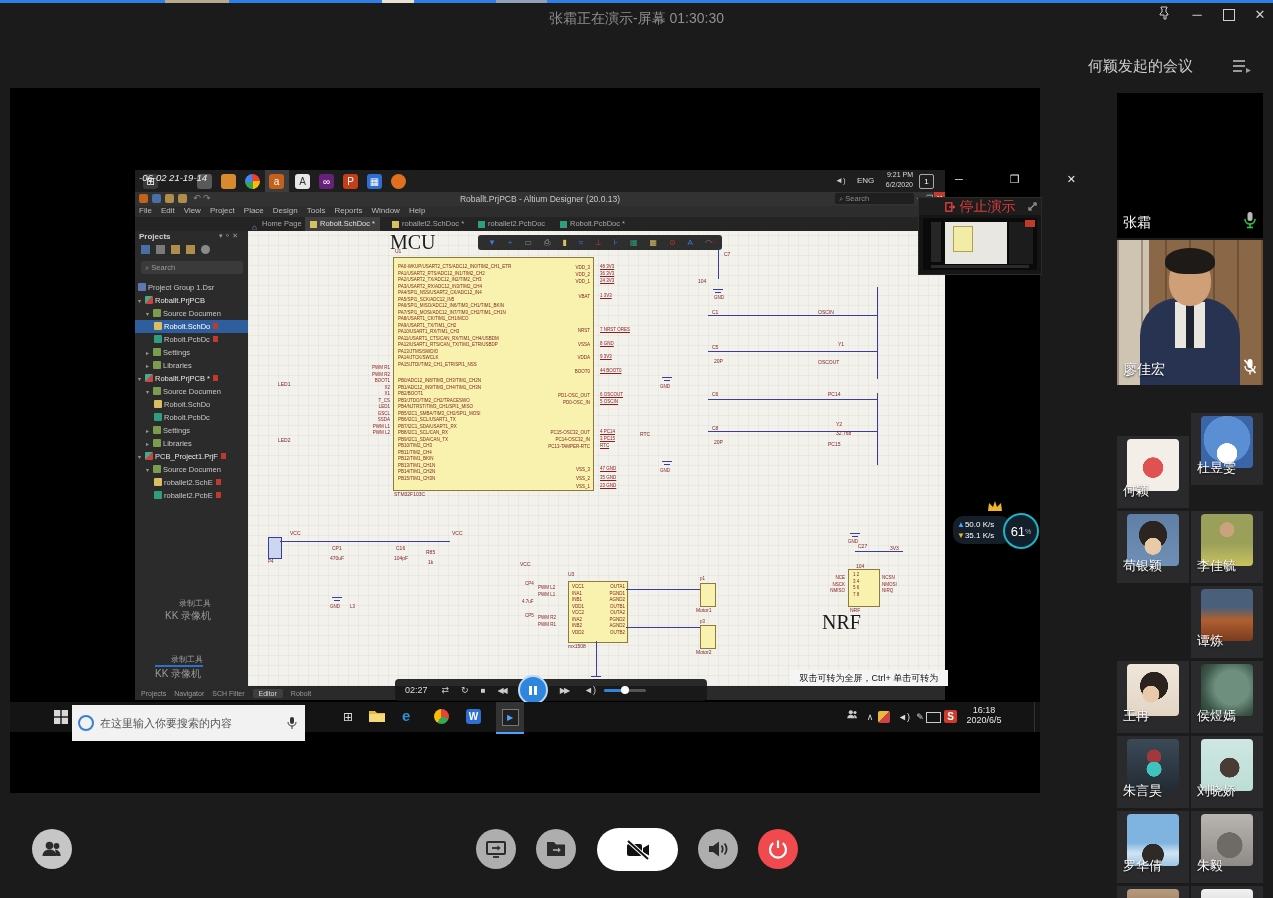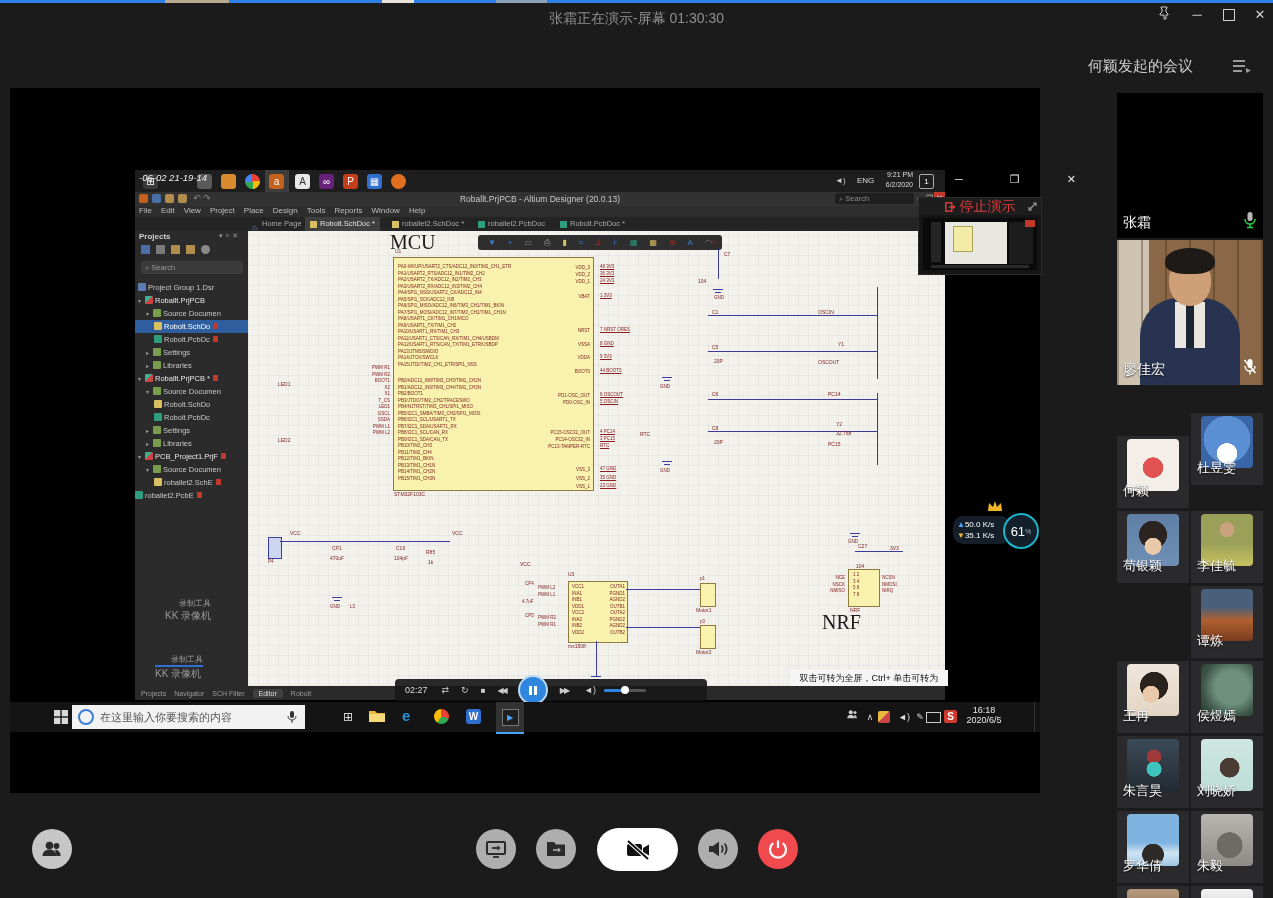--- a/index.html
+++ b/index.html
@@ -68,21 +68,21 @@
   .wire{position:absolute;background:#3c3ca0;}
   .gnd{position:absolute;width:10px;height:6px;border-top:1.5px solid #3c3ca0;}
   .gnd:after{content:"";position:absolute;left:2px;top:1.5px;width:6px;height:0;border-top:1.5px solid #3c3ca0;}
   #toolbarf{left:230px;top:4px;width:236px;height:15px;background:#2e2e2e;border-radius:3px;display:flex;align-items:center;justify-content:space-around;padding:0 4px;}
   #toolbarf span{font-size:8px;line-height:1;}
   #astatus{left:0;top:494px;width:810px;height:14px;background:#2a2a2a;color:#9a9a9a;font-size:7px;display:flex;align-items:center;gap:8px;padding-left:6px;box-sizing:border-box;}
   .statact{background:#3f3f3f;color:#ddd;padding:1px 6px;border-radius:2px;}
   #pctrl{left:260px;top:509px;width:312px;height:22px;background:rgba(24,24,24,.92);border-radius:4px;display:flex;align-items:center;color:#ddd;}
   #ptool{left:655px;top:500px;width:158px;height:16px;background:#f5f5f5;color:#111;font-size:9px;line-height:16px;text-align:center;white-space:nowrap;overflow:hidden;}
   #dtb{left:0;top:614px;width:1030px;height:30px;background:#141414;}
-  #dsearch{left:62px;top:3px;width:233px;height:24px;background:#f2f2f2;display:flex;align-items:center;}
+  #dsearch{left:62px;top:3px;width:233px;height:36px;background:#f2f2f2;display:flex;align-items:center;}
   .tbico{top:5px;width:20px;height:20px;font-size:12px;line-height:20px;text-align:center;color:#ddd;}
   #netw{left:943px;top:412px;width:87px;height:60px;}
   #floatw{left:908px;top:109px;width:122px;height:76px;background:#151515;border:1px solid #2c2c2c;z-index:30;}
   
   .cbtn{width:40px;height:40px;border-radius:50%;background:#aeaeae;display:flex;align-items:center;justify-content:center;}
   .red{background:#f04a4f;}
   .pill{width:81px;height:43px;border-radius:22px;background:#fff;display:flex;align-items:center;justify-content:center;}
   .nowrap{white-space:nowrap;}
 </style>
 </head>
@@ -286,21 +286,21 @@
             <div class="trow" style="top:128px;padding-left:11px;"><span class="ar">▸</span><span class="tic fold"></span><span>Libraries</span></div>
             <div class="trow" style="top:141px;padding-left:3px;color:#e8e8e8;"><span class="ar">▾</span><span class="tic proj"></span><span>Roballt.PrjPCB *</span><span class="dirty"></span></div>
             <div class="trow" style="top:154px;padding-left:11px;"><span class="ar">▾</span><span class="tic fold"></span><span>Source Documen</span></div>
             <div class="trow" style="top:167px;padding-left:19px;"><span class="tic sch"></span><span>Robolt.SchDo</span></div>
             <div class="trow" style="top:180px;padding-left:19px;"><span class="tic pcb"></span><span>Robolt.PcbDc</span></div>
             <div class="trow" style="top:193px;padding-left:11px;"><span class="ar">▸</span><span class="tic fold"></span><span>Settings</span></div>
             <div class="trow" style="top:206px;padding-left:11px;"><span class="ar">▸</span><span class="tic fold"></span><span>Libraries</span></div>
             <div class="trow" style="top:219px;padding-left:3px;color:#e8e8e8;"><span class="ar">▾</span><span class="tic proj"></span><span>PCB_Project1.PrjF</span><span class="dirty"></span></div>
             <div class="trow" style="top:232px;padding-left:11px;"><span class="ar">▾</span><span class="tic fold"></span><span>Source Documen</span></div>
             <div class="trow" style="top:245px;padding-left:19px;"><span class="tic sch"></span><span>roballet2.SchE</span><span class="dirty"></span></div>
-            <div class="trow" style="top:258px;"><span class="tic pcb"></span><span>roballet2.PcbE</span><span class="dirty"></span></div>
+            <div class="trow" style="top:258px;padding-left:19px;"><span class="tic pcb"></span><span>roballet2.PcbE</span><span class="dirty"></span></div>
           </div>
 
           <div class="abs" id="canvas">
             <div class="abs" style="left:142px;top:0px;font-family:'Liberation Serif','DejaVu Serif',serif;font-size:20px;color:#1a1a1a;">MCU</div>
             <div class="abs" id="toolbarf">
               <span style="color:#3a7fd4;">▼</span>
                 <span style="color:#3a7fd4;">+</span>
                 <span style="color:#888;">▭</span>
                 <span style="color:#aaa;">⎙</span>
                 <span style="color:#d8c060;">▮</span>

